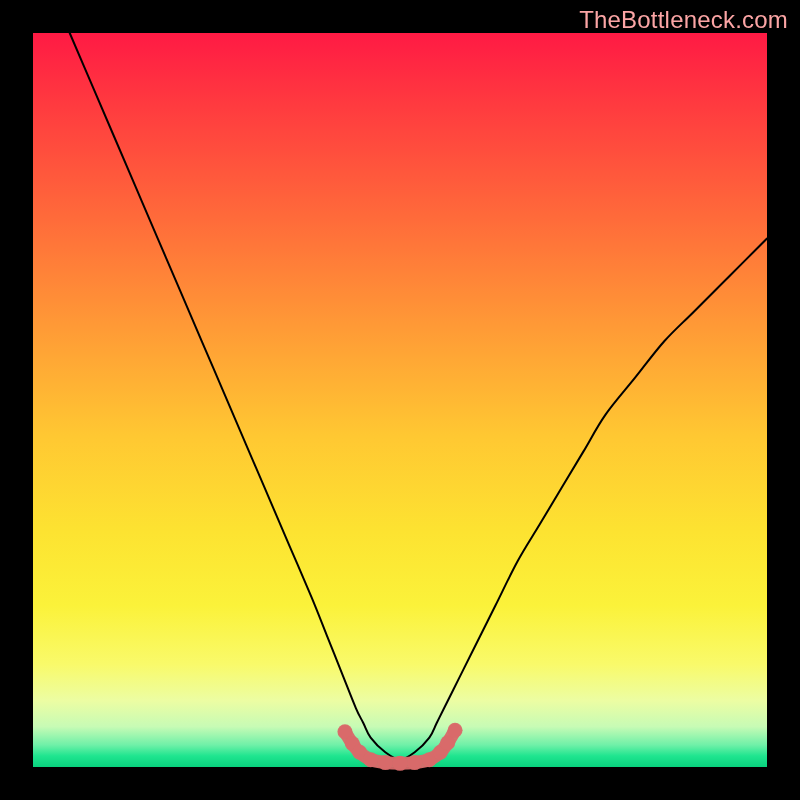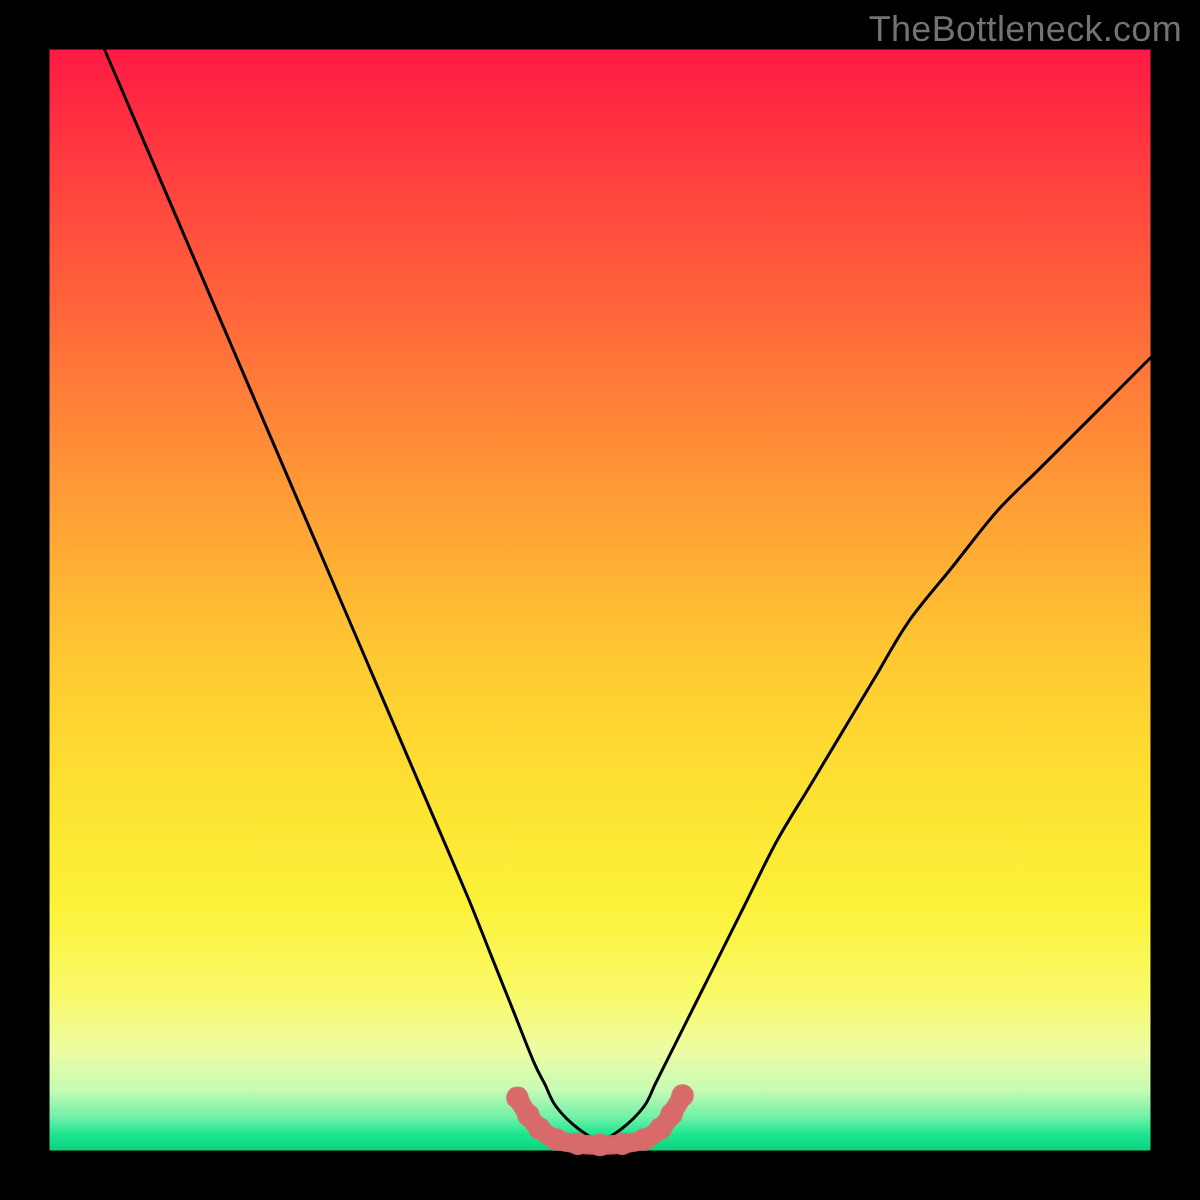--- a/index.html
+++ b/index.html
@@ -40,21 +40,21 @@
       #c7fbb5 94.5%,
       #6ff0a8 97%,
       #1fe58f 98.5%,
       #09d27e 100%
     );
   }
   .watermark {
     position: absolute;
     top: 6px;
     right: 12px;
-    color: #737373;
+    color: #fca5a5;
     font-size: 24px;
     letter-spacing: 0.2px;
     font-weight: 500;
     user-select: none;
   }
   svg.overlay {
     position: absolute;
     top: 0;
     left: 0;
   }

